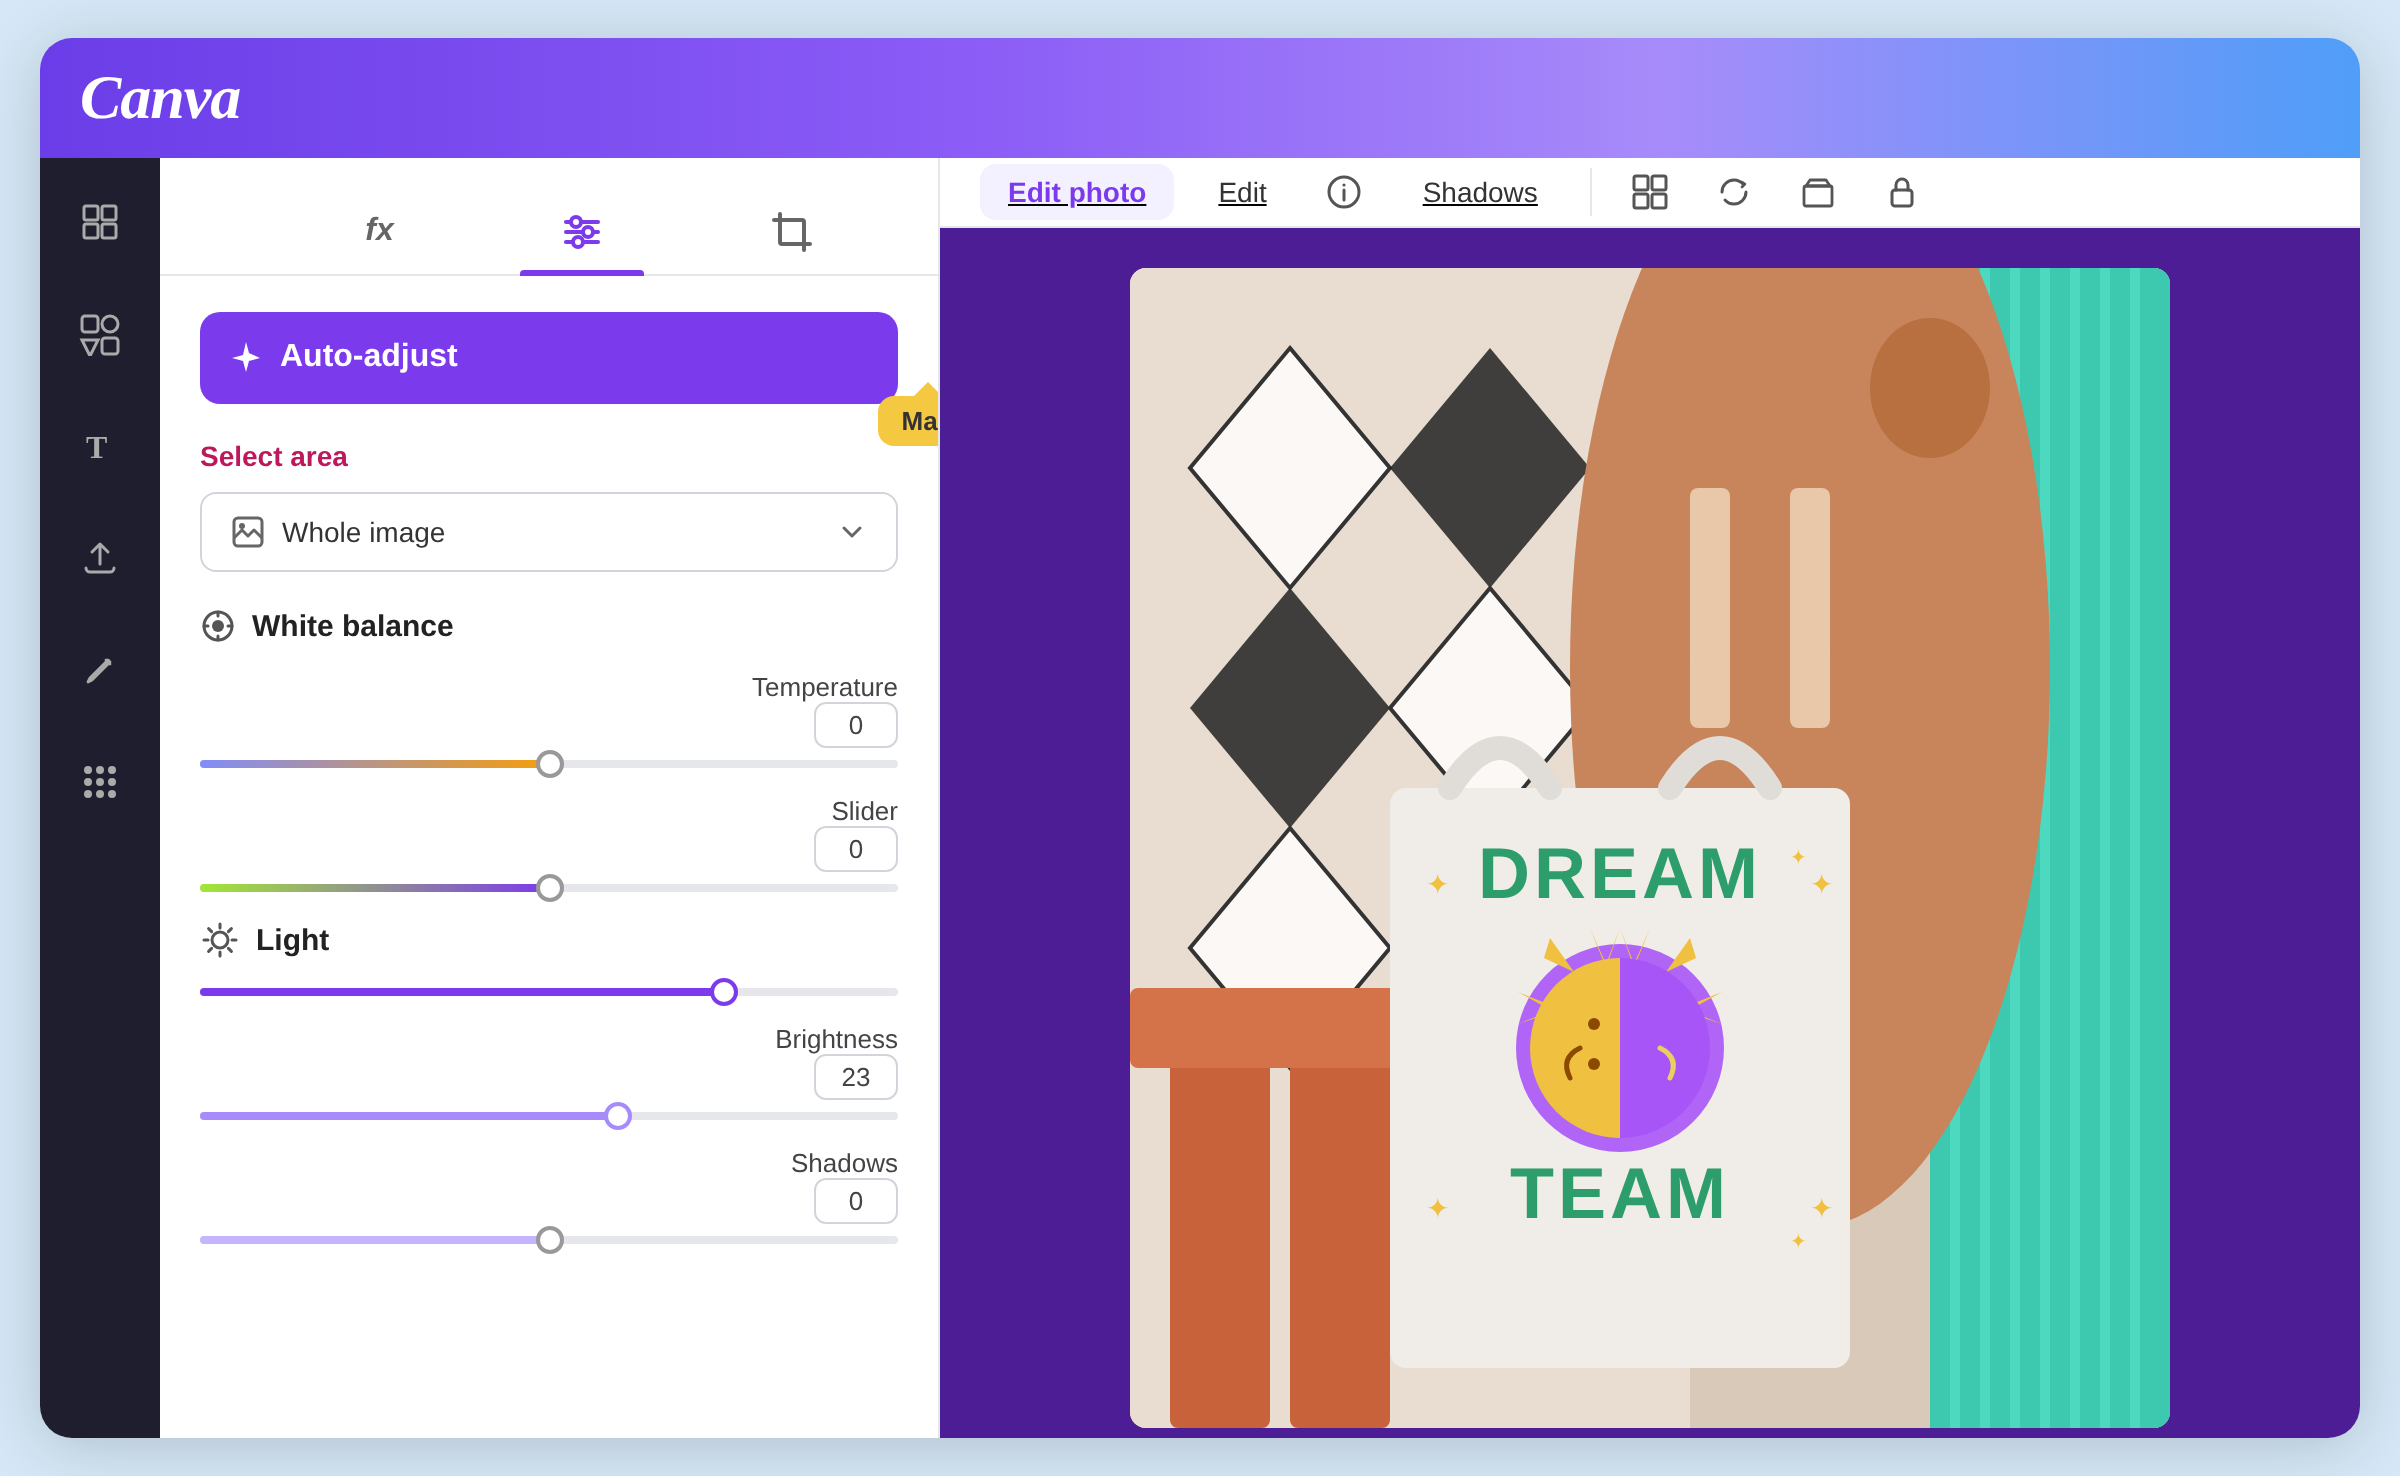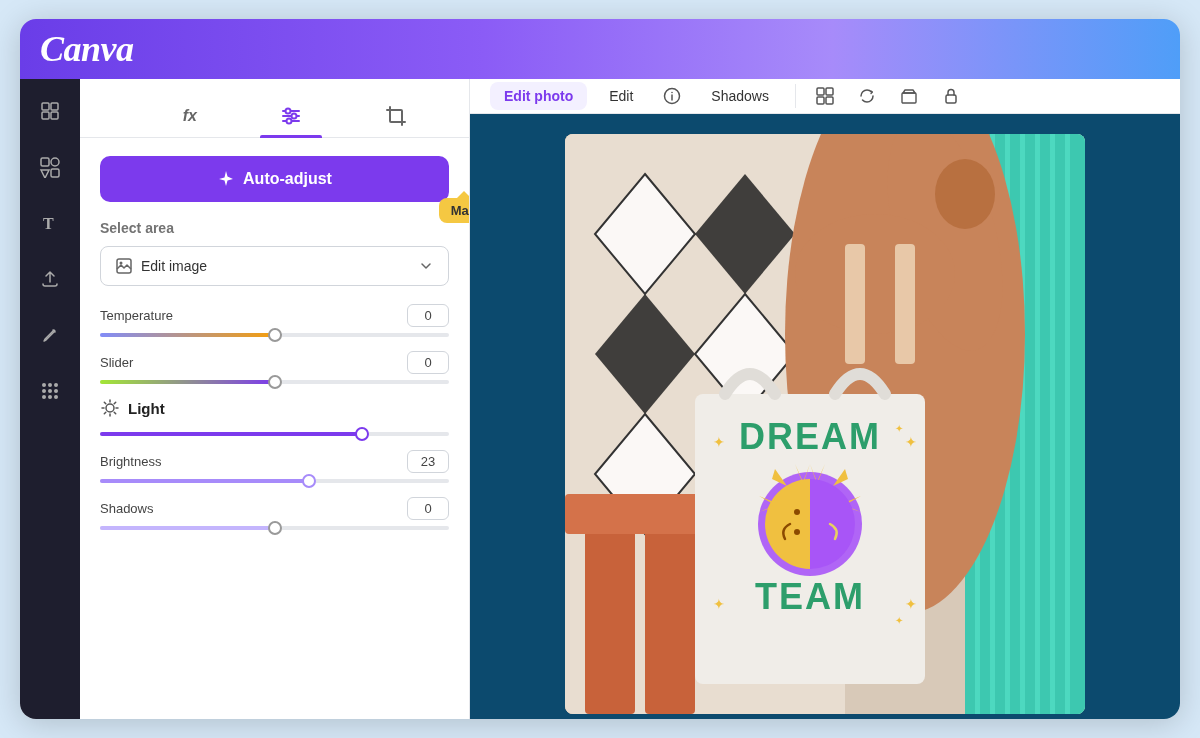--- a/index.html
+++ b/index.html
@@ -27,21 +27,21 @@
     .top-header {
       height: 60px;
       background: linear-gradient(90deg, #6a3de8 0%, #8b5cf6 40%, #a78bfa 70%, #4f9ef8 100%);
       display: flex;
       align-items: center;
       padding: 0 20px;
       flex-shrink: 0;
     }
     .canva-logo {
       font-family: Georgia, serif;
-      font-size: 36px;
+      font-size: 31px;
       color: white;
       font-style: italic;
       font-weight: bold;
       letter-spacing: -0.5px;
     }
 
     
     .main-area {
       display: flex;
       flex: 1;
@@ -125,21 +125,20 @@
       background: #7c3aed;
       color: white;
       border: none;
       border-radius: 10px;
       padding: 14px;
       font-size: 16px;
       font-weight: 600;
       cursor: pointer;
       display: flex;
       align-items: center;
-      justify-content: center;
       gap: 8px;
       margin-bottom: 18px;
     }
     .tooltip-martina {
       position: absolute;
       background: #f5c842;
       color: #333;
       font-size: 13px;
       font-weight: 600;
       padding: 5px 12px;
@@ -156,21 +155,21 @@
       left: 18px;
       border-left: 7px solid transparent;
       border-right: 7px solid transparent;
       border-bottom: 7px solid #f5c842;
     }
 
     
     .section-label {
       font-size: 14px;
       font-weight: 600;
-      color: #737373;
+      color: #be185d;
       margin-bottom: 10px;
     }
     .select-dropdown {
       width: 100%;
       border: 1.5px solid #d1d5db;
       border-radius: 8px;
       padding: 10px 14px;
       font-size: 14px;
       color: #333;
       display: flex;
@@ -198,22 +197,23 @@
       margin-top: 4px;
     }
 
     
     .slider-row {
       margin-bottom: 14px;
     }
     .slider-label-row {
       display: flex;
       justify-content: space-between;
-      align-items: center;
+      align-items: flex-end;
       margin-bottom: 6px;
+      flex-direction: column;
     }
     .slider-label {
       font-size: 13px;
       color: #444;
     }
     .slider-value {
       border: 1.5px solid #d1d5db;
       border-radius: 6px;
       padding: 3px 10px;
       font-size: 13px;
@@ -287,22 +287,23 @@
     .slider-thumb-green { left: calc(50% - 7px); }
     .slider-thumb-brightness { left: calc(58% - 7px); border-color: #818cf8; }
     .slider-thumb-contrast { left: calc(75% - 7px); border-color: #7c3aed; }
     .slider-thumb-highlights { left: calc(60% - 7px); border-color: #a78bfa; }
 
     
     .canvas-area {
       flex: 1;
       display: flex;
       flex-direction: column;
-      background: #0c4a6e;
+      background: #4c1d95;
       overflow: hidden;
+      text-decoration: underline;
     }
 
     
     .canvas-toolbar {
       height: 56px;
       background: white;
       border-bottom: 1px solid #e5e7eb;
       display: flex;
       align-items: center;
       padding: 0 20px;
@@ -463,29 +464,40 @@
 
         <div>
           <div class="section-label">Select area</div>
           <div class="select-dropdown">
             <div class="select-dropdown-left">
               <svg width="18" height="18" viewBox="0 0 18 18" fill="none">
                 <rect x="2" y="2" width="14" height="14" rx="2" stroke="#666" stroke-width="1.5"></rect>
                 <circle cx="6" cy="6" r="1.5" fill="#666"></circle>
                 <path d="M2 12l4-4 3 3 3-3 4 4" stroke="#666" stroke-width="1.5" stroke-linejoin="round"></path>
               </svg>
-              <span>Edit image</span>
+              <span>Whole image</span>
             </div>
             <svg width="16" height="16" viewBox="0 0 16 16" fill="none">
               <path d="M4 6l4 4 4-4" stroke="#666" stroke-width="1.5" stroke-linecap="round" stroke-linejoin="round"></path>
             </svg>
           </div>
         </div>
 
         <div>
+          <div class="section-heading">
+            <svg width="18" height="18" viewBox="0 0 18 18" fill="none">
+              <circle cx="9" cy="9" r="7" stroke="#555" stroke-width="1.5"></circle>
+              <circle cx="9" cy="9" r="3" fill="#555"></circle>
+              <line x1="9" y1="2" x2="9" y2="4" stroke="#555" stroke-width="1.5" stroke-linecap="round"></line>
+              <line x1="9" y1="14" x2="9" y2="16" stroke="#555" stroke-width="1.5" stroke-linecap="round"></line>
+              <line x1="2" y1="9" x2="4" y2="9" stroke="#555" stroke-width="1.5" stroke-linecap="round"></line>
+              <line x1="14" y1="9" x2="16" y2="9" stroke="#555" stroke-width="1.5" stroke-linecap="round"></line>
+            </svg>
+            <span>White balance</span>
+          </div>
 
           <div class="slider-row">
             <div class="slider-label-row">
               <span class="slider-label">Temperature</span>
               <span class="slider-value">0</span>
             </div>
             <div class="slider-track">
               <div class="slider-fill-temp"></div>
               <div class="slider-thumb slider-thumb-temp"></div>
             </div>

